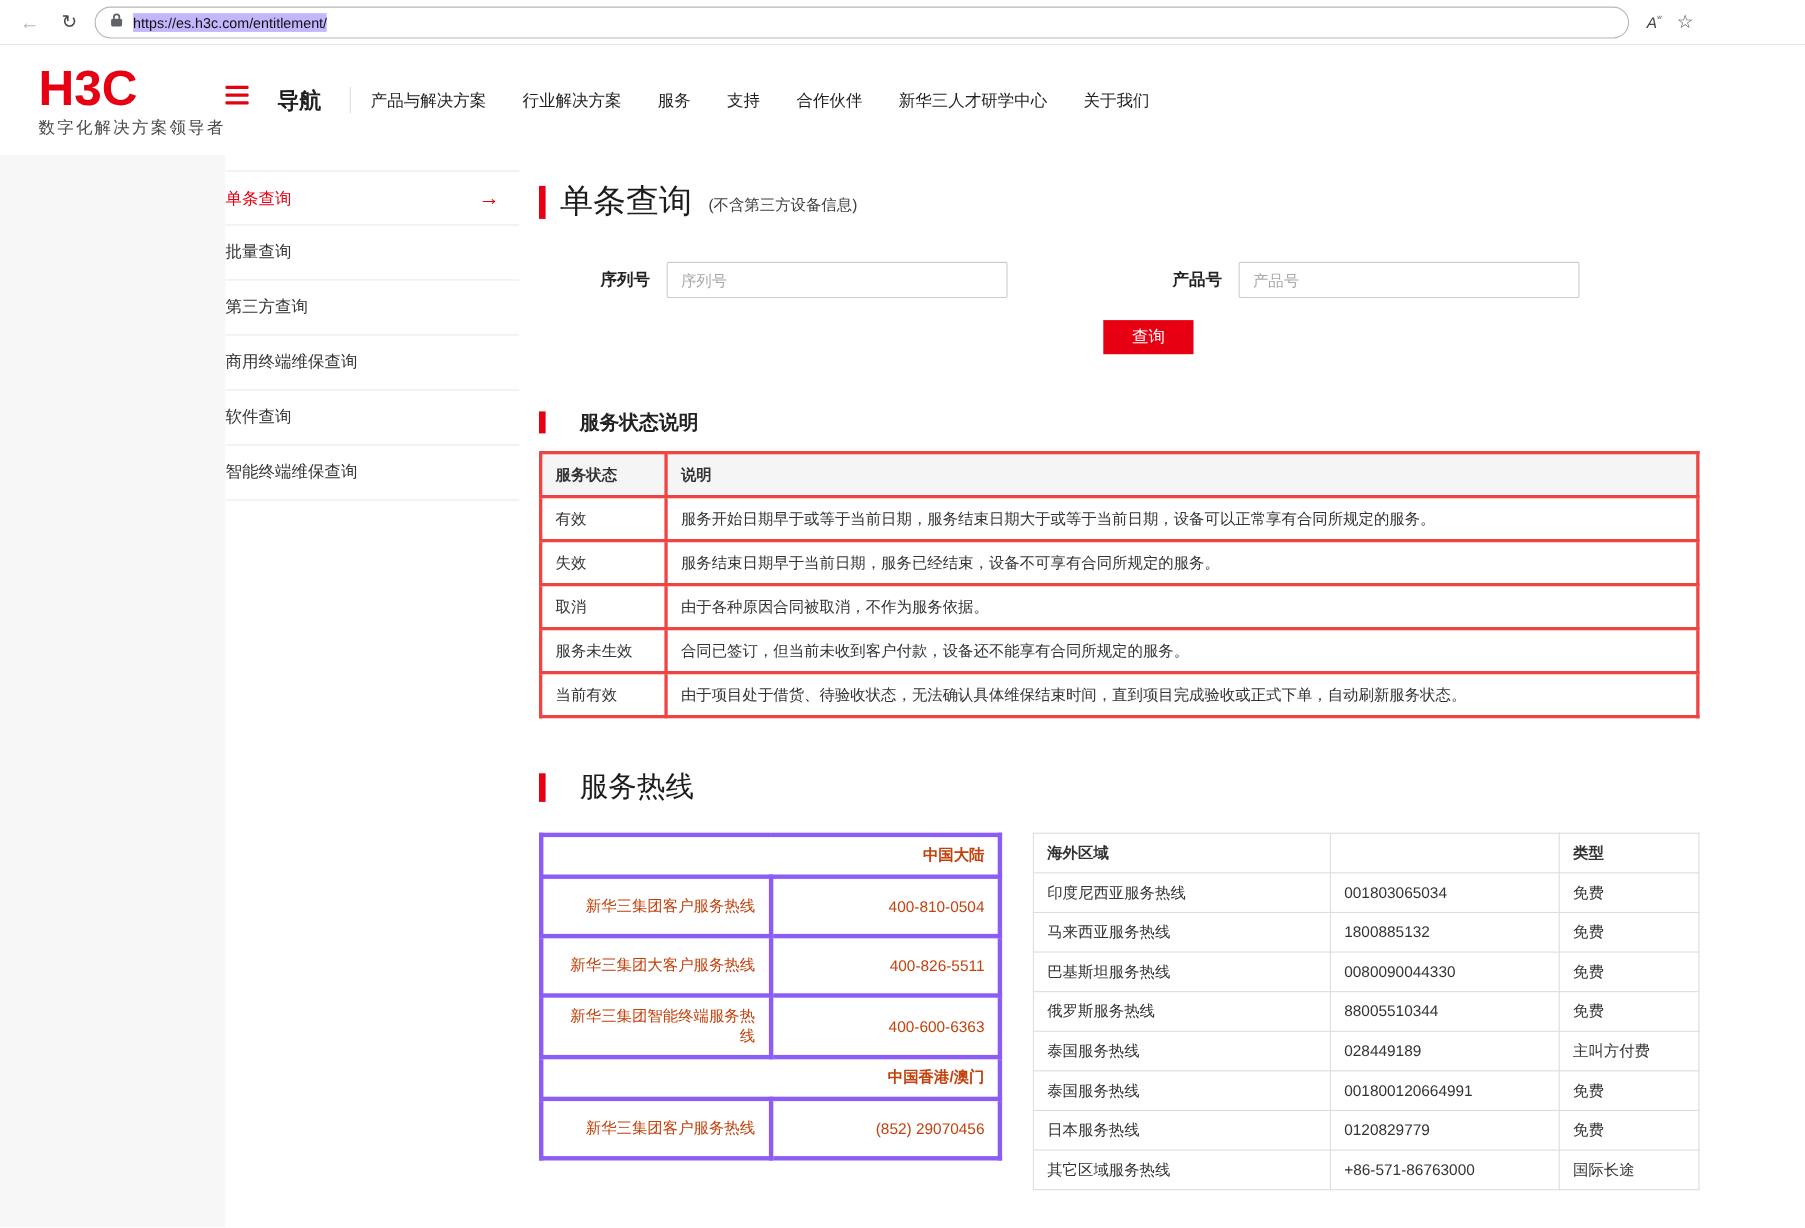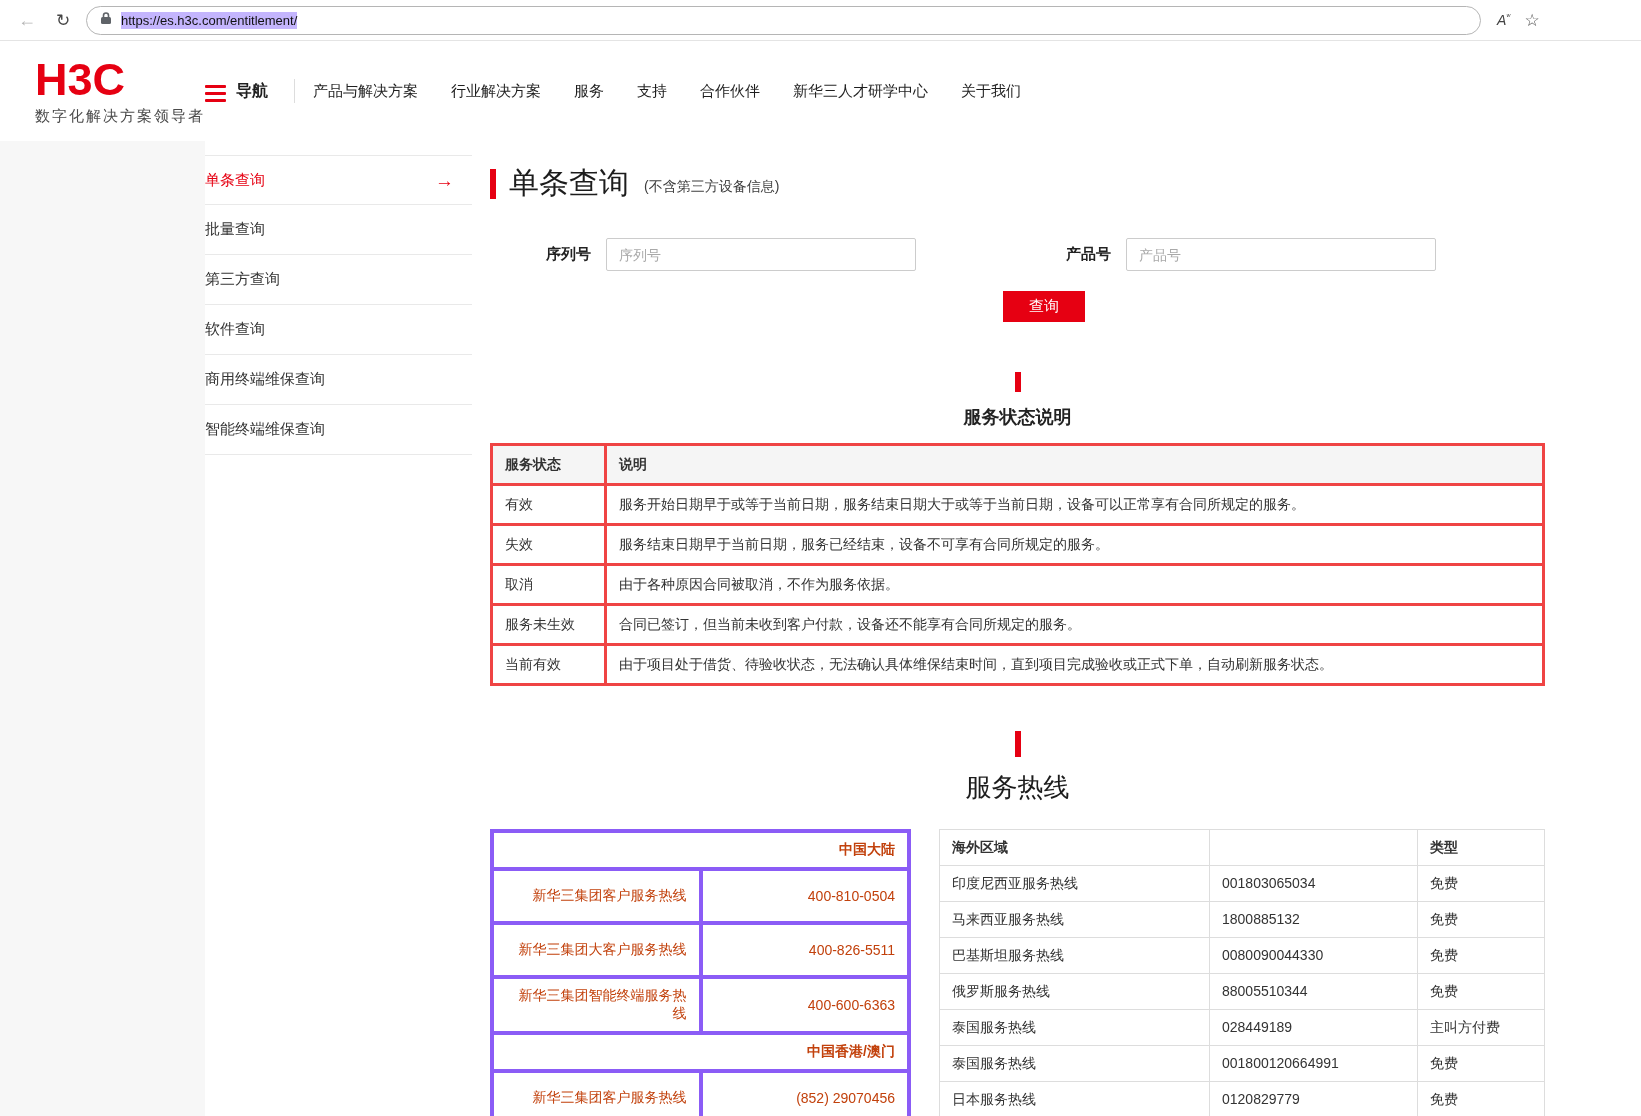--- a/index.html
+++ b/index.html
@@ -27,21 +27,21 @@
   .chrome-right{ display:flex; align-items:center; gap:14px; margin-left:6px; }
   .ra-icon{ font-size:14px; color:#444; cursor:pointer;font-style:italic; }
   .ra-icon sup{ font-size:8px; }
   .star-icon{ font-size:17px; color:#505050; cursor:pointer; }
   
   .site-header{ height:100px; display:flex; align-items:center; background:#fff; }
   .logo-wrap{ width:205px; padding-left:35px; flex:0 0 auto; }
   .logo-text{ color:#e60012; font-size:45px; font-weight:800; line-height:1; letter-spacing:0px; cursor:pointer; }
   .logo-tagline{ font-size:15px; color:#4a4a4a; letter-spacing:2px; margin-top:5px; white-space:nowrap; }
   .main-nav{ display:flex; align-items:center; font-size:15px; color:#1f1f1f; }
-  .nav-toggle{ display:flex; align-items:flex-end; gap:10px; font-size:16px; font-weight:700; cursor:pointer; }
+  .nav-toggle{ display:flex; align-items:flex-start; gap:26px; font-size:20px; font-weight:700; cursor:pointer; }
   .hamburger{ width:21px; display:flex; flex-direction:column; gap:4px; }
   .hamburger span{ height:3px; background:#e60012; border-radius:1px; }
   .nav-divider{ width:1px; height:24px; background:#ddd; margin:0 18px 0 26px; }
   .nav-item{ margin-right:33px; cursor:pointer; white-space:nowrap; }
   
   .page{ display:flex; height:975px; background:#fff; }
   .gutter{ width:205px; flex:0 0 auto; background:#f7f7f7; }
   .sidebar{ width:267px; flex:0 0 auto; padding-top:14px; background:#fff; }
   .sidebar-item{
     height:50px; display:flex; align-items:center; justify-content:space-between;
@@ -69,21 +69,21 @@
     padding:0 12px; font-size:14px; color:#333; outline:none;
     font-family:"Liberation Sans","DejaVu Sans",sans-serif;
   }
   .form-input::placeholder{ color:#a9a9a9; }
   .query-btn{
     display:block; margin:20px 0 0 513px; width:82px; height:31px;
     background:#e60012; color:#fff; border:none; font-size:15px; cursor:pointer;
     font-family:"Liberation Sans","DejaVu Sans",sans-serif;
   }
   
-  .section-head{ display:flex; align-items:center; gap:13px; margin-top:50px;flex-direction:column; }
+  .section-head{ display:flex; align-items:center; gap:31px; margin-top:50px; }
   .section-title{ font-size:18px; font-weight:600; color:#222; }
   .section-head.big{ margin-top:45px; }
   .section-title-lg{ font-size:26px; font-weight:500; color:#1c1c1c; }
   
   .status-table{ width:100%; border-collapse:collapse; margin-top:14px; font-size:14px; table-layout:fixed; }
   .status-table th,.status-table td{
     border:3px solid #ef4444; padding:9px 12px; text-align:left; vertical-align:middle;
     color:#333; line-height:19px;
   }
   .status-table th{ background:#f5f5f5; font-weight:700; }
@@ -158,24 +158,24 @@
       <span>单条查询</span>
       <span class="side-arrow">→</span>
     </div>
     <div class="sidebar-item">
       <span>批量查询</span>
     </div>
     <div class="sidebar-item">
       <span>第三方查询</span>
     </div>
     <div class="sidebar-item">
+      <span>商用终端维保查询</span>
+    </div>
+    <div class="sidebar-item">
       <span>软件查询</span>
-    </div>
-    <div class="sidebar-item">
-      <span>商用终端维保查询</span>
     </div>
     <div class="sidebar-item">
       <span>智能终端维保查询</span>
     </div>
   </div>
 
   <div class="content">
 
     <div class="page-title-row">
       <span class="red-bar lg"></span>

